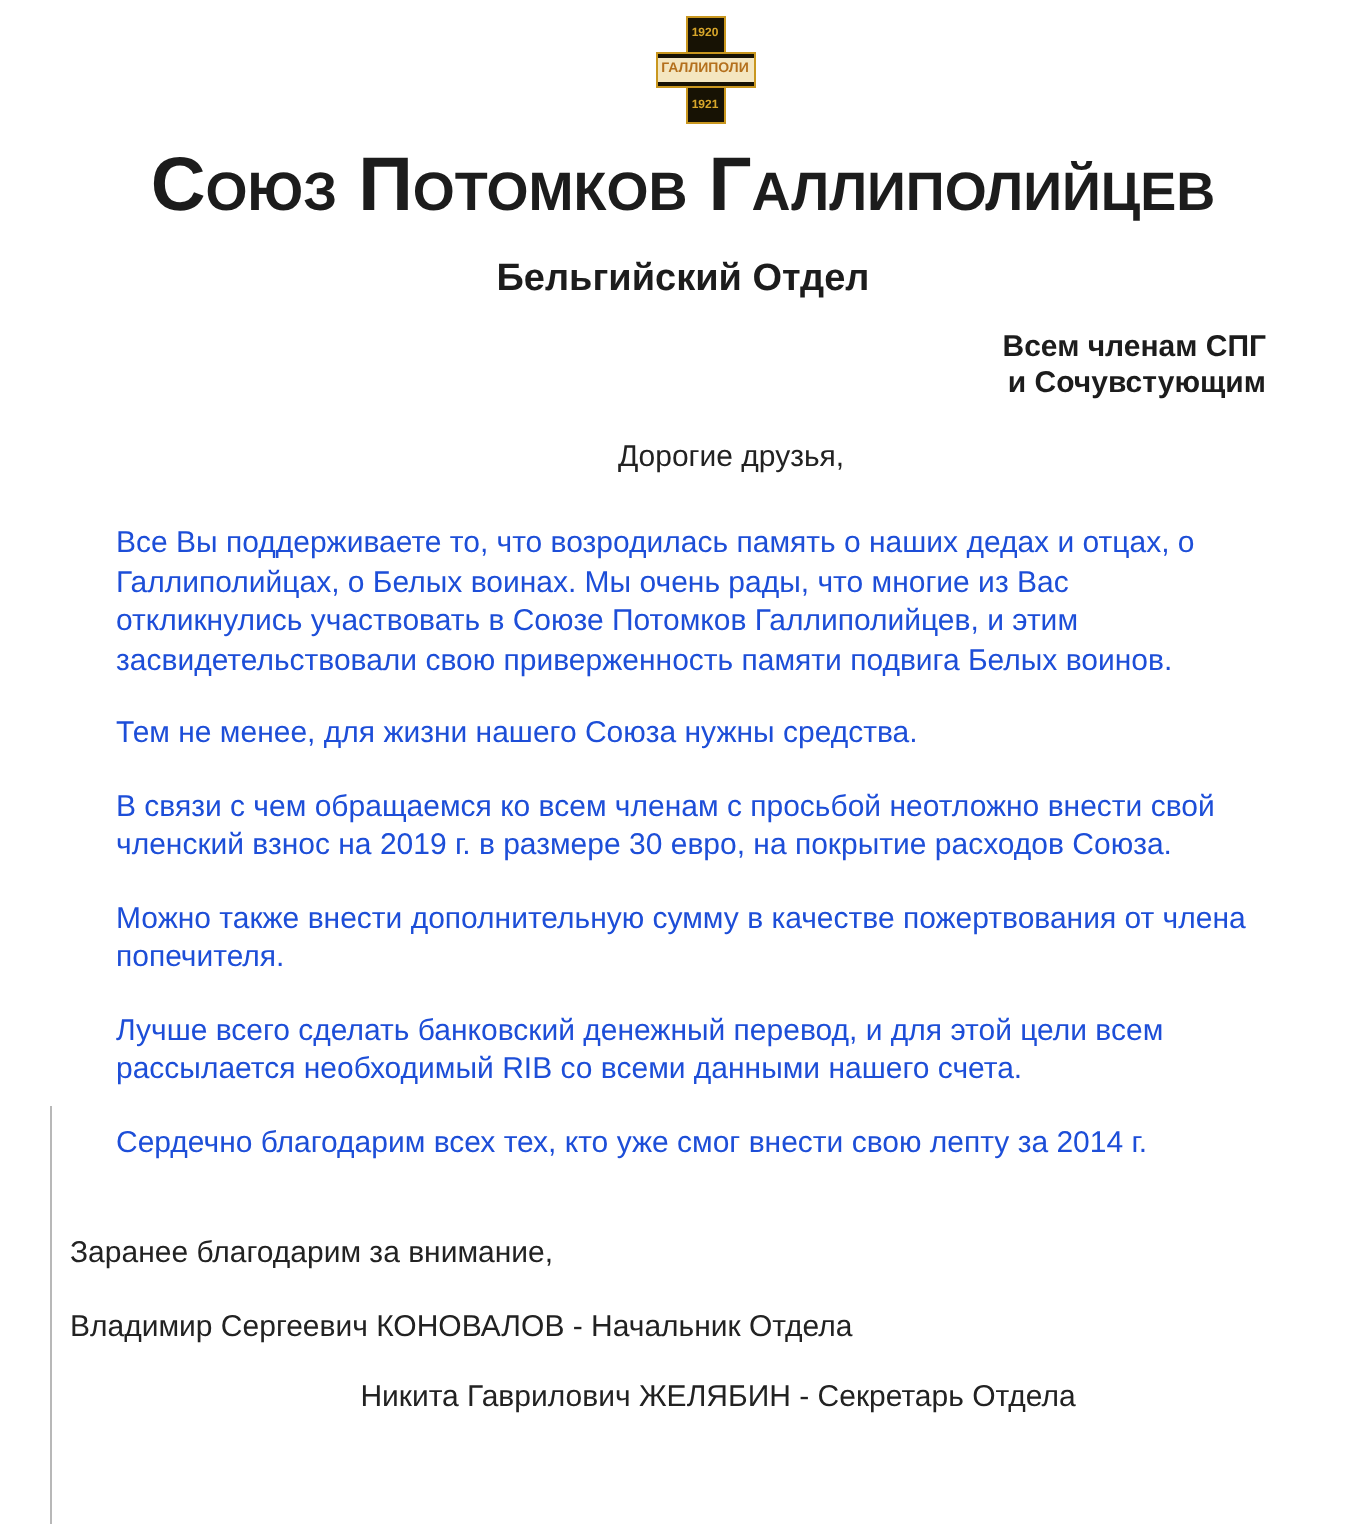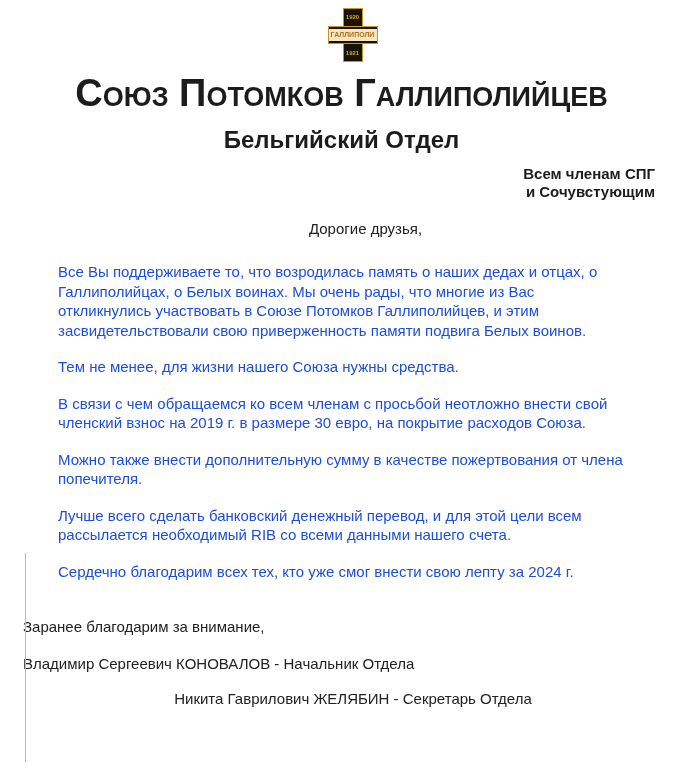--- a/index.html
+++ b/index.html
@@ -38,43 +38,43 @@
   .cross .year.bottom { bottom: 6px; }
 
   
   h1.org-title {
     margin: 14px 0 0 0; text-align: center;
     font-size: 38px; line-height: 34px; font-weight: bold;
     font-variant: small-caps; color: #1c1c1c;
   }
   h2.dept-subtitle {
     margin: 16px 0 0 0; text-align: center;
-    font-size: 24px; line-height: 27px; font-weight: bold; color: #1c1c1c;
+    font-size: 19px; line-height: 27px; font-weight: bold; color: #1c1c1c;
   }
 
   
   .recipient {
-    margin-top: 12px; padding-right: 28px;
+    margin-top: 12px; padding-right: 50px;
     text-align: right; font-weight: bold;
     font-size: 15px; line-height: 18px; color: #1c1c1c;
   }
 
   
   .salutation {
     margin-top: 18px; text-align: center;
     position: relative; left: 24px;
     font-size: 15px; line-height: 19px;
   }
 
   
   .letter-body { margin: 24px 0 0 58px; width: 572px; }
   .letter-body p { margin: 0 0 17px 0; font-size: 15px; line-height: 19.5px; color: #1d4ed8; }
 
   
-  .closing { margin-left: 23px; }
+  .closing { margin-left: 35px; }
   .closing p { margin: 0; font-size: 15px; line-height: 19px; color: #222222; }
   .closing .thanks { margin-top: 36px; }
   .closing .sincerely { margin-top: 41px; }
   .closing .sig1 { margin-top: 18px; }
   .closing .sig2 { margin-top: 16px; text-align: center; }
 
   
   .left-rule {
     position: absolute; left: 25px; top: 553px;
     width: 1px; height: 209px; background: #b8b8b8;
@@ -105,21 +105,21 @@
   </div>
 
   <div class="salutation">Дорогие друзья,</div>
 
   <div class="letter-body">
     <p>Все Вы поддерживаете то, что возродилась память о наших дедах и отцах, о Галлиполийцах, о Белых воинах. Мы очень рады, что многие из Вас откликнулись участвовать в Союзе Потомков Галлиполийцев, и этим засвидетельствовали свою приверженность памяти подвига Белых воинов.</p>
     <p>Тем не менее, для жизни нашего Союза нужны средства.</p>
     <p>В связи с чем обращаемся ко всем членам с просьбой неотложно внести свой членский взнос на 2019 г. в размере 30 евро, на покрытие расходов Союза.</p>
     <p>Можно также внести дополнительную сумму в качестве пожертвования от члена попечителя.</p>
     <p>Лучше всего сделать банковский денежный перевод, и для этой цели всем рассылается необходимый RIB со всеми данными нашего счета.</p>
-    <p>Сердечно благодарим всех тех, кто уже смог внести свою лепту за 2024 г.</p>
+    <p>Сердечно благодарим всех тех, кто уже смог внести свою лепту за 2014 г.</p>
   </div>
 
   <div class="closing">
     <p class="thanks">Заранее благодарим за внимание,</p>
     <p class="sig1">Владимир Сергеевич КОНОВАЛОВ - Начальник Отдела</p>
     <p class="sig2">Никита Гаврилович ЖЕЛЯБИН - Секретарь Отдела</p>
   </div>
 
   <div class="left-rule"></div>
 

